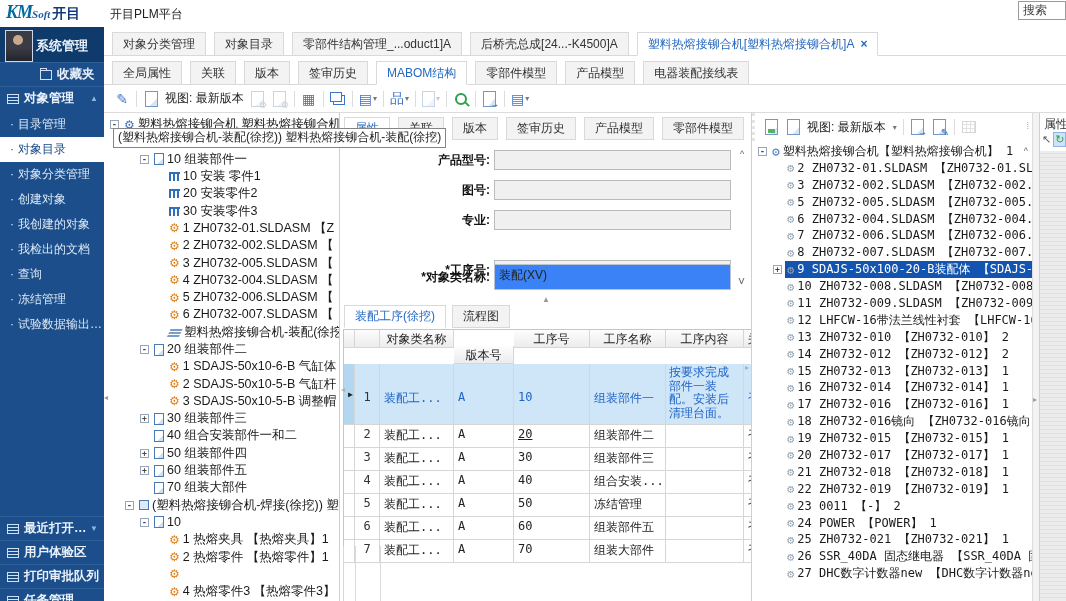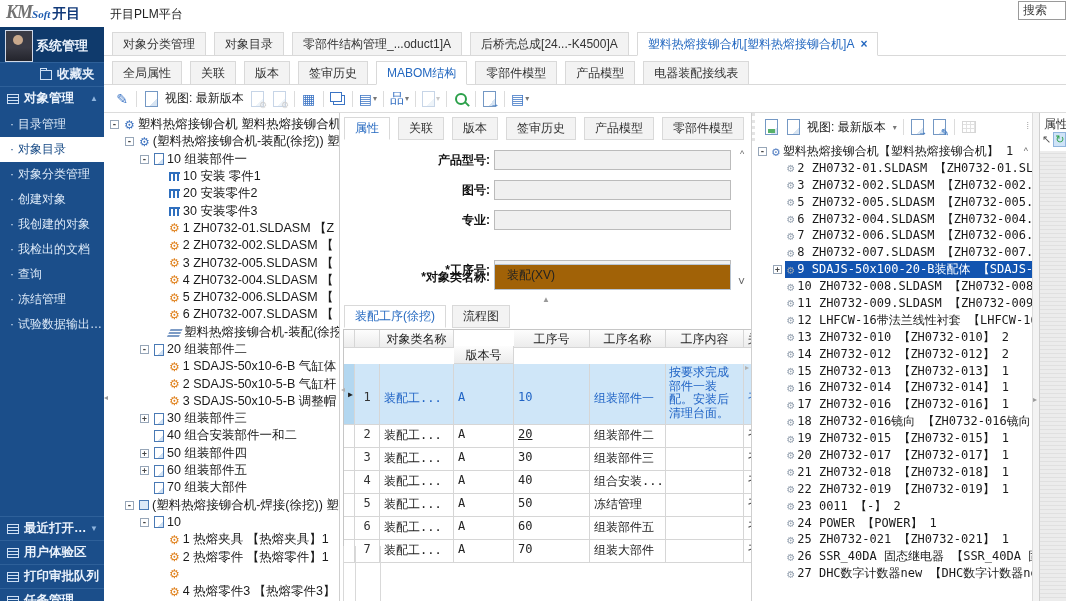--- a/index.html
+++ b/index.html
@@ -1,21 +1,21 @@
 <!DOCTYPE html>
 <html><head>
 <meta charset="utf-8">
 <style>
   html,body{margin:0;padding:0;background:#888;}
   #root{position:relative;width:1066px;height:601px;background:#fff;overflow:hidden;
         font-family:"Liberation Sans",sans-serif;font-size:12px;color:#222;}
   
   .topbar{position:absolute;left:0;top:0;width:1066px;height:27px;background:#fff;border-bottom:1px dashed #c9c9c9;}
   .logo{position:absolute;left:6px;top:2px;white-space:nowrap;}
-  .logo .km{font:italic bold 18px "Liberation Serif",serif;color:#737373;letter-spacing:-1px;}
+  .logo .km{font:italic bold 18px "Liberation Serif",serif;color:#0369a1;letter-spacing:-1px;}
   .logo .soft{font:italic bold 11px "Liberation Serif",serif;color:#1f5cb0;}
   .logo .cn{font:bold 14px "Liberation Sans",sans-serif;color:#123a7a;margin-left:2px;}
   .win-title{position:absolute;left:110px;top:6px;color:#222;}
   .searchbox{position:absolute;right:0;top:1px;width:42px;height:17px;line-height:17px;border:1px solid #9a9a9a;background:#fff;color:#444;padding-left:4px;}
   
   .sidebar{position:absolute;left:0;top:27px;width:104px;height:574px;background:#1b4e8a;color:#e9f1fb;overflow:hidden;}
   .sb-user{position:absolute;left:0;top:0;width:104px;height:35px;background:#0f3a6c;}
   .avatar{position:absolute;left:5px;top:3px;width:26px;height:30px;background:linear-gradient(180deg,#3a3b45 55%,#23242c);border:1px solid #cfd8e8;}
   .avatar::after{content:'';position:absolute;left:7px;top:4px;width:10px;height:10px;border-radius:50%;background:#c9a98c;}
   .sb-user .uname{position:absolute;left:36px;top:10px;font-weight:bold;font-size:13px;white-space:nowrap;}
@@ -75,21 +75,21 @@
   #right-tree .trow{height:16.9px;}
   #right-tree .trow.sel .hl{background:#1254b0;color:#fff;}
   .hl{display:flex;align-items:center;padding:0 2px;}
   .scrollup{position:absolute;font-size:9px;color:#666;cursor:pointer;}
   
   .ctabs{position:absolute;left:4px;top:4px;display:flex;gap:8px;align-items:flex-end;}
   .ctabs .tab,.subtabs .tab{height:21px;line-height:21px;}
   .frow{position:absolute;left:0;height:22px;display:flex;align-items:center;}
   .flabel{width:150px;text-align:right;font-weight:bold;color:#111;flex:none;}
   .finput{margin-left:4px;width:237px;height:20px;box-sizing:border-box;border:1px solid #bbb;background:#f0f0f0;}
-  .finput.tall{height:26px;background:#a16207;border:1px solid #b8c4d2;padding:2px 12px;font-weight:normal;}
+  .finput.tall{height:26px;background:#3b82f6;border:1px solid #b8c4d2;padding:2px 4px;font-weight:normal;}
   .sb-up{position:absolute;left:400px;top:36px;font-size:9px;color:#666;cursor:pointer;}
   .sb-down{position:absolute;left:398px;top:162px;font-size:12px;color:#666;cursor:pointer;}
   .collapse-bar{position:absolute;left:202px;top:182px;font-size:8px;color:#999;cursor:pointer;}
   .subtabs{position:absolute;left:4px;top:192px;display:flex;gap:6px;align-items:flex-end;}
   
   .grid{position:absolute;left:3px;top:216px;width:420px;border-top:1px solid #c6c6c6;border-left:1px solid #c6c6c6;font-family:"DejaVu Sans Mono",monospace;font-size:12px;}
   .grow{display:flex;}
   .gcell{box-sizing:border-box;border-right:1px solid #d6d6d6;border-bottom:1px solid #d6d6d6;padding:2px 4px;overflow:hidden;white-space:nowrap;flex:none;}
   .ghead .gcell{background:linear-gradient(#fdfdfd,#ececec);text-align:center;padding:1px 2px;height:18px;color:#222;cursor:pointer;}
   .grow.sel{background:#cfe6f8;color:#1f63c5;}
@@ -550,20 +550,21 @@
         </div>
       </div>
     <div class="gtail" id="grid-tail" style="top: 433px;">
         <i style="left:11px"></i>
         <i style="left:36px"></i>
       </div>
     <span class="edgearrow" style="left:1px;top:272px">◂</span>
     <span class="edgearrow" style="right:2px;top:250px">▸</span>
   </div>
 
+  <div class="tooltip">(塑料热熔接铆合机-装配(徐挖)) 塑料热熔接铆合机-装配(徐挖)</div>
 
   <div class="rpanel">
     <div class="rtoolbar">
       <span class="tbi">
           <span class="ic-doc b-green"></span>
         </span>
       <span class="tbi">
           <span class="ic-doc"></span>
         </span>
       <span class="tlabel">视图: 最新版本</span>

